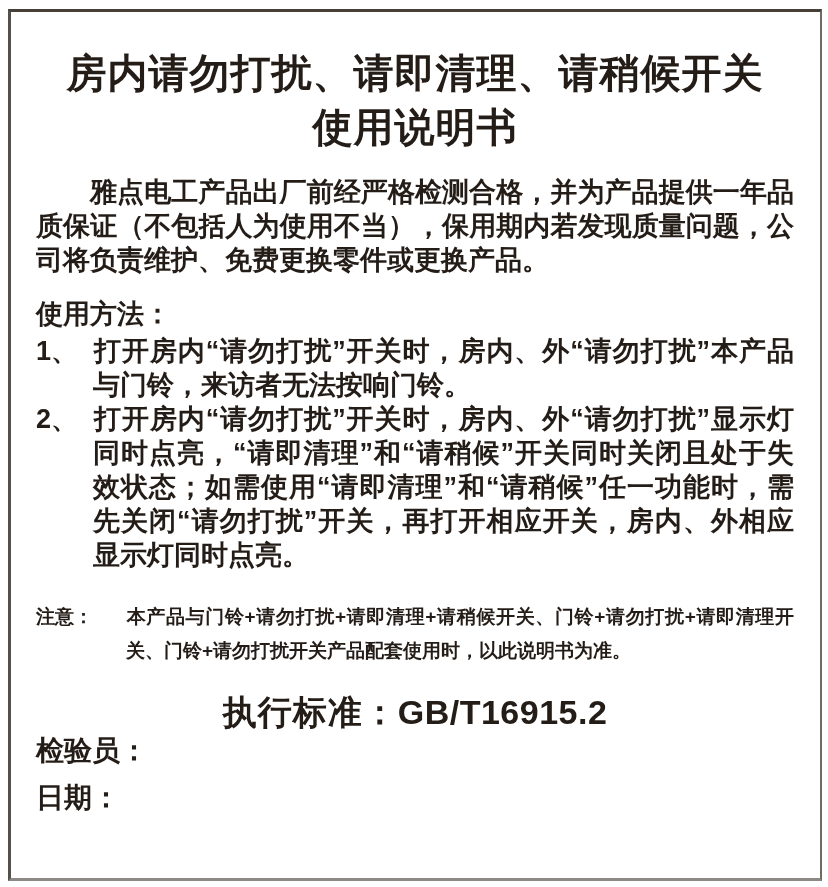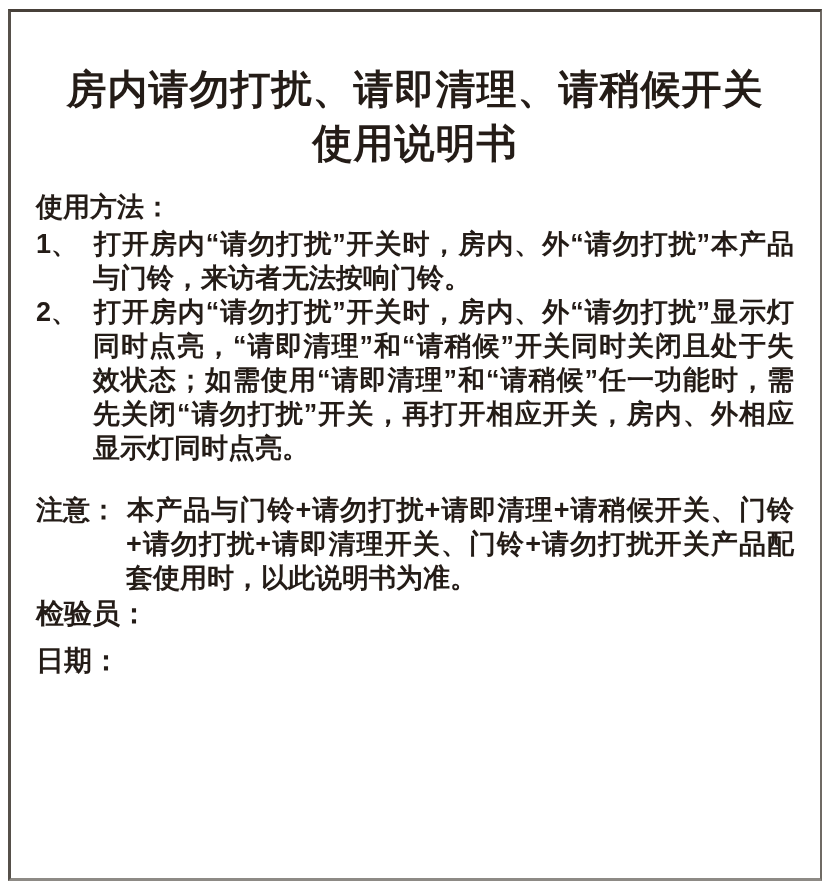--- a/index.html
+++ b/index.html
@@ -37,21 +37,21 @@
   }
   .content {
     position: absolute;
     left: 36px; right: 34px; top: 34px;
   }
   .doc-title {
     text-align: center;
     font-size: 40px;
     line-height: 54px;
     letter-spacing: 1px;
-    margin-top: 28px;
+    margin-top: 12px;
   }
   .intro {
     margin-top: 21px;
     font-size: 27px;
     line-height: 34px;
     text-align: justify;
     text-indent: 54px;
   }
   .usage-heading {
     margin-top: 20px;
@@ -66,21 +66,21 @@
     padding-left: 57px;
     text-indent: -57px;
   }
   .item-num {
     display: inline-block;
     width: 57px;
     text-indent: 0;
   }
   .notice {
     margin-top: 28px;
-    font-size: 27px;
+    font-size: 19px;
     line-height: 34px;
     text-align: justify;
     padding-left: 90px;
     text-indent: -90px;
   }
   .notice-label {
     display: inline-block;
     width: 90px;
     text-indent: 0;
   }
@@ -105,34 +105,38 @@
 <div class="page">
   <div class="frame"></div>
 
   <div class="content">
 
     <h1 class="doc-title">
       <span>房内请勿打扰、请即清理、请稍候开关</span><br>
       <span>使用说明书</span>
     </h1>
 
+    <p class="intro">雅点电工产品出厂前经严格检测合格，并为产品提供一年品质保证（不包括人为使用不当），保用期内若发现质量问题，公司将负责维护、免费更换零件或更换产品。</p>
 
     <div class="usage-heading">使用方法：</div>
 
     <div class="usage-list">
       <div class="usage-item">
         <span class="item-num">1、</span><span>打开房内“请勿打扰”开关时，房内、外“请勿打扰”本产品与门铃，来访者无法按响门铃。</span>
       </div>
       <div class="usage-item">
         <span class="item-num">2、</span><span>打开房内“请勿打扰”开关时，房内、外“请勿打扰”显示灯同时点亮，“请即清理”和“请稍候”开关同时关闭且处于失效状态；如需使用“请即清理”和“请稍候”任一功能时，需先关闭“请勿打扰”开关，再打开相应开关，房内、外相应显示灯同时点亮。</span>
       </div>
     </div>
 
     <div class="notice">
       <span class="notice-label">注意：</span><span>本产品与门铃+请勿打扰+请即清理+请稍候开关、门铃+请勿打扰+请即清理开关、门铃+请勿打扰开关产品配套使用时，以此说明书为准。</span>
     </div>
 
+    <div class="standard-line">
+      <span>执行标准：</span><span class="standard-value">GB/T16915.2</span>
+    </div>
 
     <div class="sign-line inspector">检验员：</div>
     <div class="sign-line date">日期：</div>
 
   </div>
 </div>
 
 </body></html>

